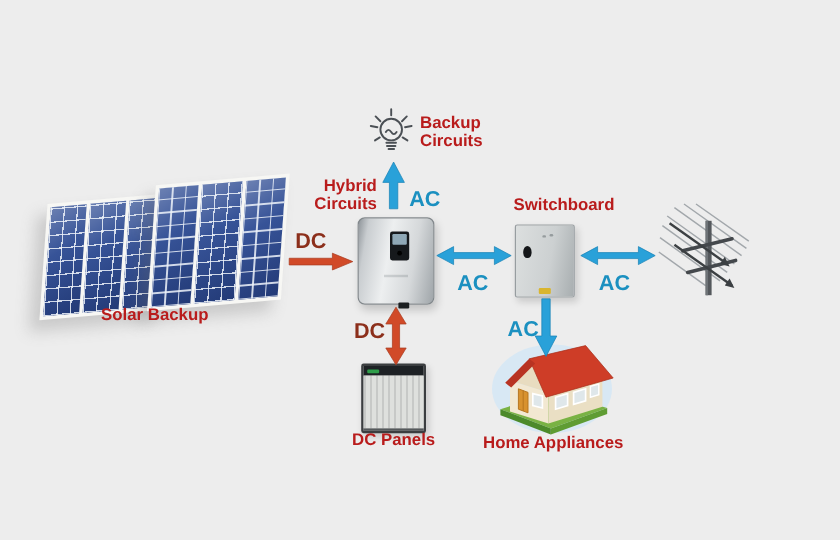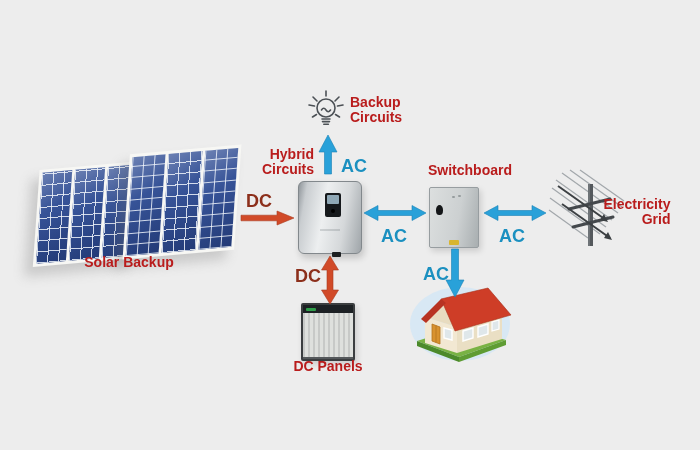--- a/index.html
+++ b/index.html
@@ -163,24 +163,20 @@
       <line x1="21" y1="41" x2="62" y2="31"></line>
       <line x1="25" y1="59" x2="65" y2="49"></line>
     </g>
     <g stroke="#3c4043" stroke-width="2">
       <line x1="10" y1="18" x2="58" y2="52"></line>
       <line x1="14" y1="36" x2="62" y2="70"></line>
     </g>
     <polygon points="58,52 50,50 54,44" fill="#3c4043" transform="translate(2,2)"></polygon>
     <polygon points="62,70 54,68 58,62" fill="#3c4043" transform="translate(2,2)"></polygon>
   </svg>
-  <div class="node-label centered" style="left:637px; top:197px;">
-    <div>Electricity</div>
-    <div>Grid</div>
-  </div>
 
   <div class="battery">
     <div class="cap">
         <div class="chip"></div>
       </div>
     <div class="cells"></div>
     <div class="foot"></div>
   </div>
   <div class="node-label centered" style="left:328px; top:359px;">DC Panels</div>
 
@@ -194,20 +190,21 @@
     <polygon points="17,33 49,43 35,17" fill="#e8dcc0"></polygon>
     <polygon points="33,15 80,4 103,31 47,47" fill="#ce3d27" stroke="#a82f1a" stroke-width="0.6"></polygon>
     <polygon points="13,35 33,15 38,19 18,39" fill="#b83322"></polygon>
     <polygon points="24,40 32,43 32,60 24,57" fill="#d8922f" stroke="#b5731d" stroke-width="0.8"></polygon>
     <line x1="28" y1="41.5" x2="28" y2="58.5" stroke="#b5731d" stroke-width="0.8"></line>
     <polygon points="36,44 44,46 44,56 36,54" fill="#dfe7ea" stroke="#ffffff" stroke-width="1.4"></polygon>
     <polygon points="55,47 65,44 65,54 55,57" fill="#dfe7ea" stroke="#ffffff" stroke-width="1.4"></polygon>
     <polygon points="70,43 80,40 80,50 70,53" fill="#dfe7ea" stroke="#ffffff" stroke-width="1.4"></polygon>
     <polygon points="84,38 91,36 91,45 84,47" fill="#dfe7ea" stroke="#ffffff" stroke-width="1.2"></polygon>
   </svg>
+  <div class="node-label centered" style="left:461px; top:361px;">Home Appliances</div>
 
   <svg class="arrows" viewBox="0 0 700 450">
 
     <polygon points="241,215.2 277,215.2 277,211 294,218 277,225 277,220.8 241,220.8" fill="#d14a28" stroke="#a93a1e" stroke-width="0.6"></polygon>
 
     <polygon points="324.5,174 324.5,152 319,152 328,135 337,152 331.5,152 331.5,174" fill="#29a1d9" stroke="#1782b5" stroke-width="0.6"></polygon>
 
     <polygon points="330,256 338.5,270 333,270 333,290 338.5,290 330,304 321.5,290 327,290 327,270 321.5,270" fill="#d14a28" stroke="#a93a1e" stroke-width="0.6"></polygon>
 
     <polygon points="364,213 378,205.5 378,210.5 412,210.5 412,205.5 426,213 412,220.5 412,215.5 378,215.5 378,220.5" fill="#29a1d9" stroke="#1782b5" stroke-width="0.6"></polygon>

